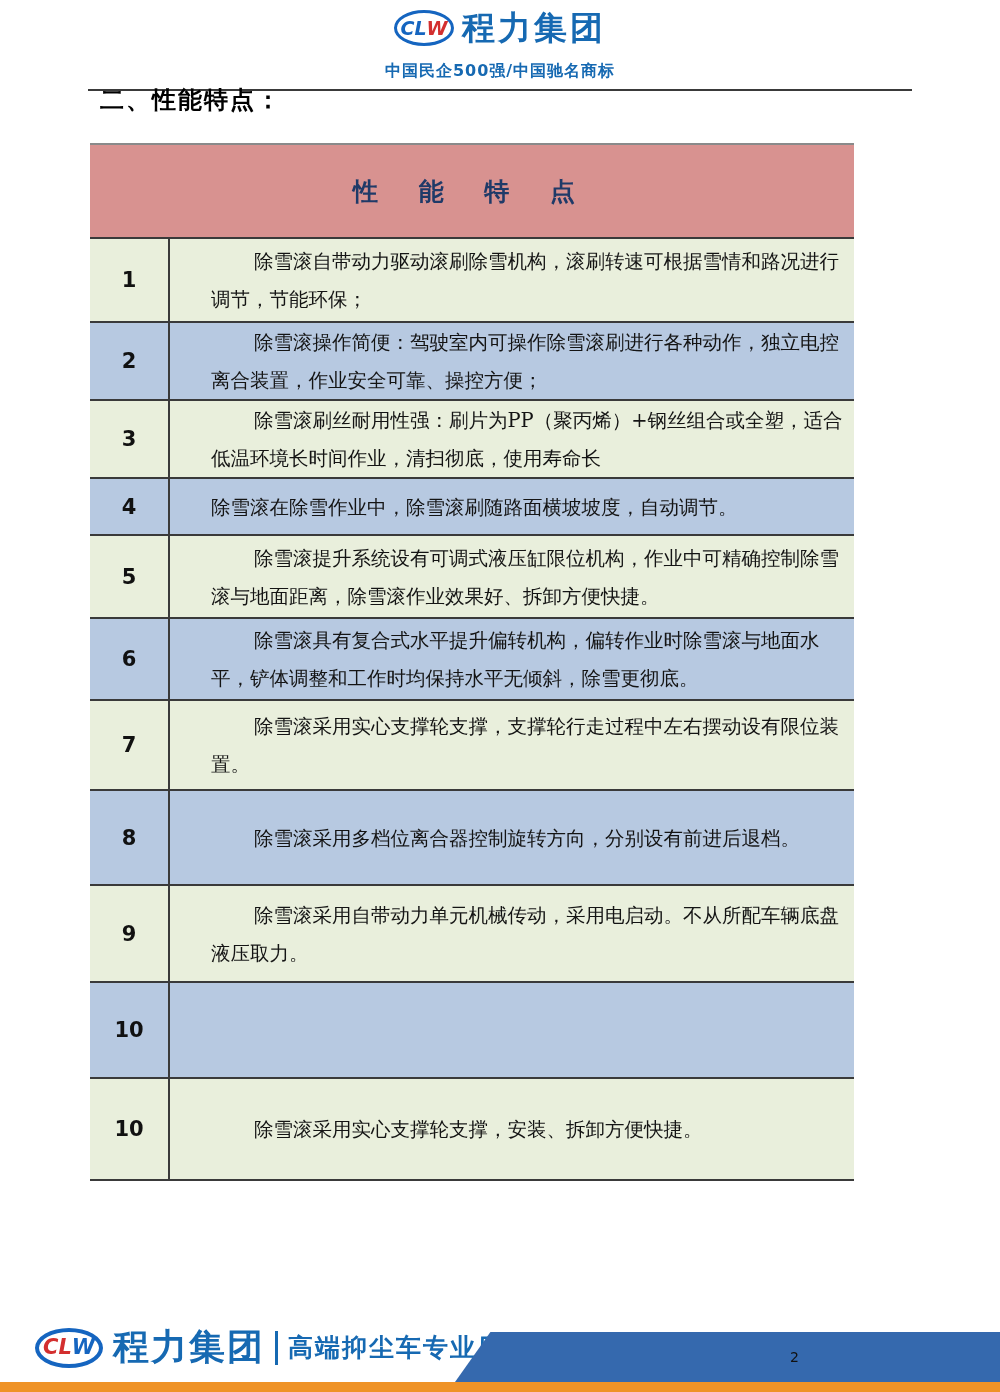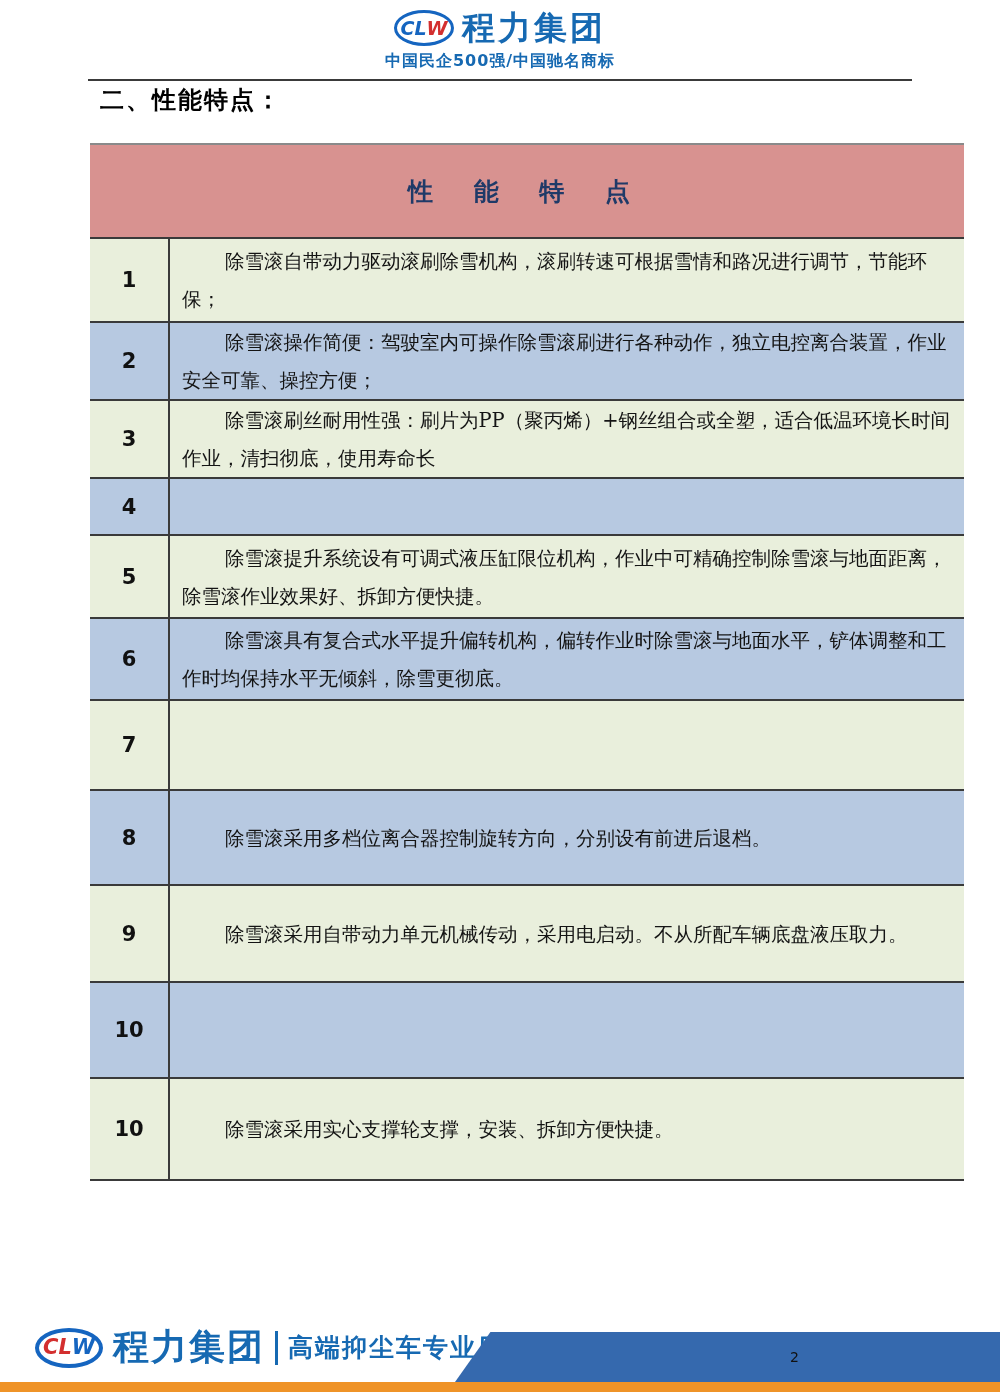--- a/index.html
+++ b/index.html
@@ -9,40 +9,40 @@
   
   .top-header { padding-top:8px; text-align:center; }
   .logo-row { display:flex; justify-content:center; align-items:center; gap:8px; height:40px; }
   .clw-oval { display:inline-flex; align-items:center; justify-content:center;
     border:3px solid #1565c0; border-radius:50%; width:60px; height:36px;
     font-weight:bold; font-style:italic; font-size:19px; letter-spacing:0; background:#fff; }
   .clw-oval span { line-height:1; }
   .hdr-c, .hdr-l { color:#1565c0; } .hdr-w { color:#d32f2f; }
   .ftr-c, .ftr-l { color:#d32f2f; } .ftr-w { color:#1565c0; }
   .brand-cn { color:#1669b2; font-size:33px; font-weight:bold; letter-spacing:3px; }
-  .subtitle { color:#1669b2; font-weight:bold; font-size:16px; margin-top:3px; letter-spacing:1px; }
+  .subtitle { color:#1669b2; font-weight:bold; font-size:16px; margin-top:13px; letter-spacing:1px; }
   .header-rule { width:824px; margin:7px auto 0; border-top:2px solid #3a3a3a; }
 
   
   .section-heading { position:absolute; left:100px; top:84px; font-size:24px;
     font-weight:bold; color:#000; letter-spacing:2px; }
 
   
-  .feature-table { position:absolute; left:90px; top:143px; width:874px;
+  .feature-table { position:absolute; left:90px; top:143px; width:764px;
     border-top:2px solid #8a8a8a; }
   .table-header { height:94px; background:#d89290; display:flex; align-items:center;
     justify-content:center; color:#1f3a68; font-size:25px; font-weight:bold;
     letter-spacing:16px; border-bottom:2px solid #3a3a3a; }
   .t-row { display:flex; border-bottom:2px solid #3a3a3a; }
   .t-row.green { background:#e9efdc; }
   .t-row.blue  { background:#b7c9e1; }
   .num-cell { flex:0 0 80px; width:80px; display:flex; align-items:center;
     justify-content:center; font-weight:bold; font-size:21px; color:#111;
     border-right:2px solid #3a3a3a; }
-  .text-cell { flex:1; display:flex; align-items:center; padding:2px 10px 0 12px; }
+  .text-cell { flex:1; display:flex; align-items:center; padding:2px 10px 0 12px;margin-left:29px; }
   .text-cell p { font-family:"DejaVu Serif", serif; font-size:19.5px; line-height:38px;
     color:#141414; text-indent:2.2em; }
   .t-row.no-indent .text-cell p { text-indent:0; }
   .rh1{height:84px}.rh2{height:78px}.rh3{height:78px}.rh4{height:57px}
   .rh5{height:83px}.rh6{height:82px}.rh7{height:90px}.rh8{height:95px}
   .rh9{height:97px}.rh10{height:96px}.rh11{height:102px}
 
   
   .footer { position:absolute; left:0; bottom:0; width:1000px; height:100px; }
   .footer-logo { position:absolute; left:35px; bottom:20px; display:flex;
@@ -92,35 +92,41 @@
       </div>
   </div>
   <div class="t-row green rh3">
     <div class="num-cell">3</div>
     <div class="text-cell">
         <p>除雪滚刷丝耐用性强：刷片为PP（聚丙烯）+钢丝组合或全塑，适合低温环境长时间作业，清扫彻底，使用寿命长</p>
       </div>
   </div>
   <div class="t-row blue no-indent rh4">
     <div class="num-cell">4</div>
+    <div class="text-cell">
+        <p>除雪滚在除雪作业中，除雪滚刷随路面横坡坡度，自动调节。</p>
+      </div>
   </div>
   <div class="t-row green rh5">
     <div class="num-cell">5</div>
     <div class="text-cell">
         <p>除雪滚提升系统设有可调式液压缸限位机构，作业中可精确控制除雪滚与地面距离，除雪滚作业效果好、拆卸方便快捷。</p>
       </div>
   </div>
   <div class="t-row blue rh6">
     <div class="num-cell">6</div>
     <div class="text-cell">
         <p>除雪滚具有复合式水平提升偏转机构，偏转作业时除雪滚与地面水平，铲体调整和工作时均保持水平无倾斜，除雪更彻底。</p>
       </div>
   </div>
   <div class="t-row green rh7">
     <div class="num-cell">7</div>
+    <div class="text-cell">
+        <p>除雪滚采用实心支撑轮支撑，支撑轮行走过程中左右摆动设有限位装置。</p>
+      </div>
   </div>
   <div class="t-row blue rh8">
     <div class="num-cell">8</div>
     <div class="text-cell">
         <p>除雪滚采用多档位离合器控制旋转方向，分别设有前进后退档。</p>
       </div>
   </div>
   <div class="t-row green rh9">
     <div class="num-cell">9</div>
     <div class="text-cell">

